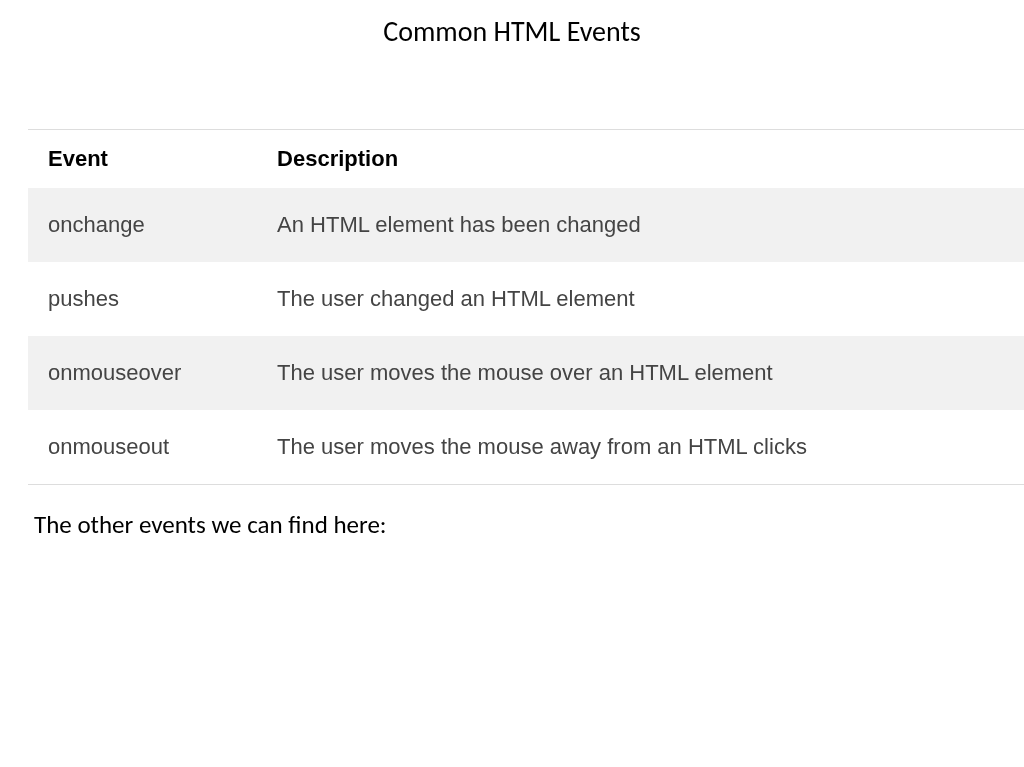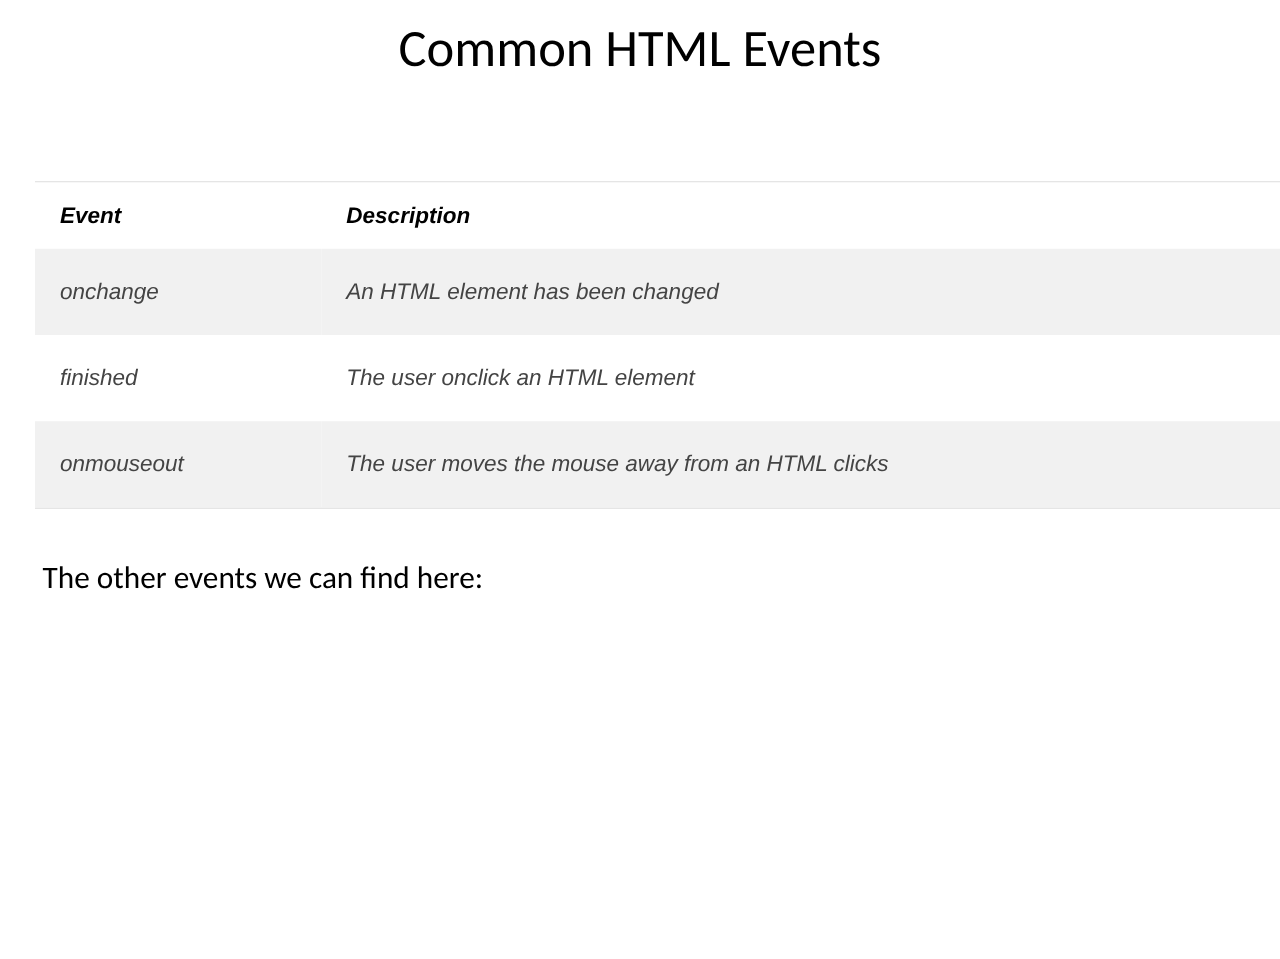--- a/index.html
+++ b/index.html
@@ -9,38 +9,37 @@
     }
     body {
       font-family: Calibri, 'Segoe UI', Arial, sans-serif;
       background: #ffffff;
       width: 1024px;
       height: 767px;
       padding: 0;
     }
     .slide-title {
       text-align: center;
-      font-size: 42px;
+      font-size: 28px;
       font-weight: 400;
       color: #000;
       padding-top: 14px;
       padding-bottom: 30px;
     }
     .table-container {
       margin: 50px 0 0 28px;
       border-top: 1px solid #ddd;
       border-bottom: 1px solid #ddd;
     }
     table {
       width: 100%;
       border-collapse: collapse;
       font-family: Verdana, Arial, sans-serif;
-      font-size: 18px;
+      font-size: 22px;
       color: #333;
-      font-style: italic;
     }
     th {
       text-align: left;
       padding: 16px 20px;
       font-weight: bold;
       color: #000;
       background: #fff;
     }
     td {
       padding: 24px 20px;
@@ -49,21 +48,21 @@
     tbody tr:nth-child(odd) {
       background: #f1f1f1;
     }
     tbody tr:nth-child(even) {
       background: #fff;
     }
     .col-event {
       width: 23%;
     }
     .footer-text {
-      margin-top: 38px;
+      margin-top: 23px;
       margin-left: 34px;
       font-size: 25px;
       color: #000;
       line-height: 1.35;
     }
   </style>
 </head>
 <body>
 
 <h1 class="slide-title">Common HTML Events</h1>
@@ -75,22 +74,26 @@
         <th class="col-event">Event</th>
         <th>Description</th>
       </tr>
     </thead>
     <tbody>
       <tr>
         <td>onchange</td>
         <td>An HTML element has been changed</td>
       </tr>
       <tr>
-        <td>finished</td>
-        <td>The user onclick an HTML element</td>
+        <td>pushes</td>
+        <td>The user changed an HTML element</td>
+      </tr>
+      <tr>
+        <td>onmouseover</td>
+        <td>The user moves the mouse over an HTML element</td>
       </tr>
       <tr>
         <td>onmouseout</td>
         <td>The user moves the mouse away from an HTML clicks</td>
       </tr>
     </tbody>
   </table>
 </div>
 
 <div class="footer-text">

